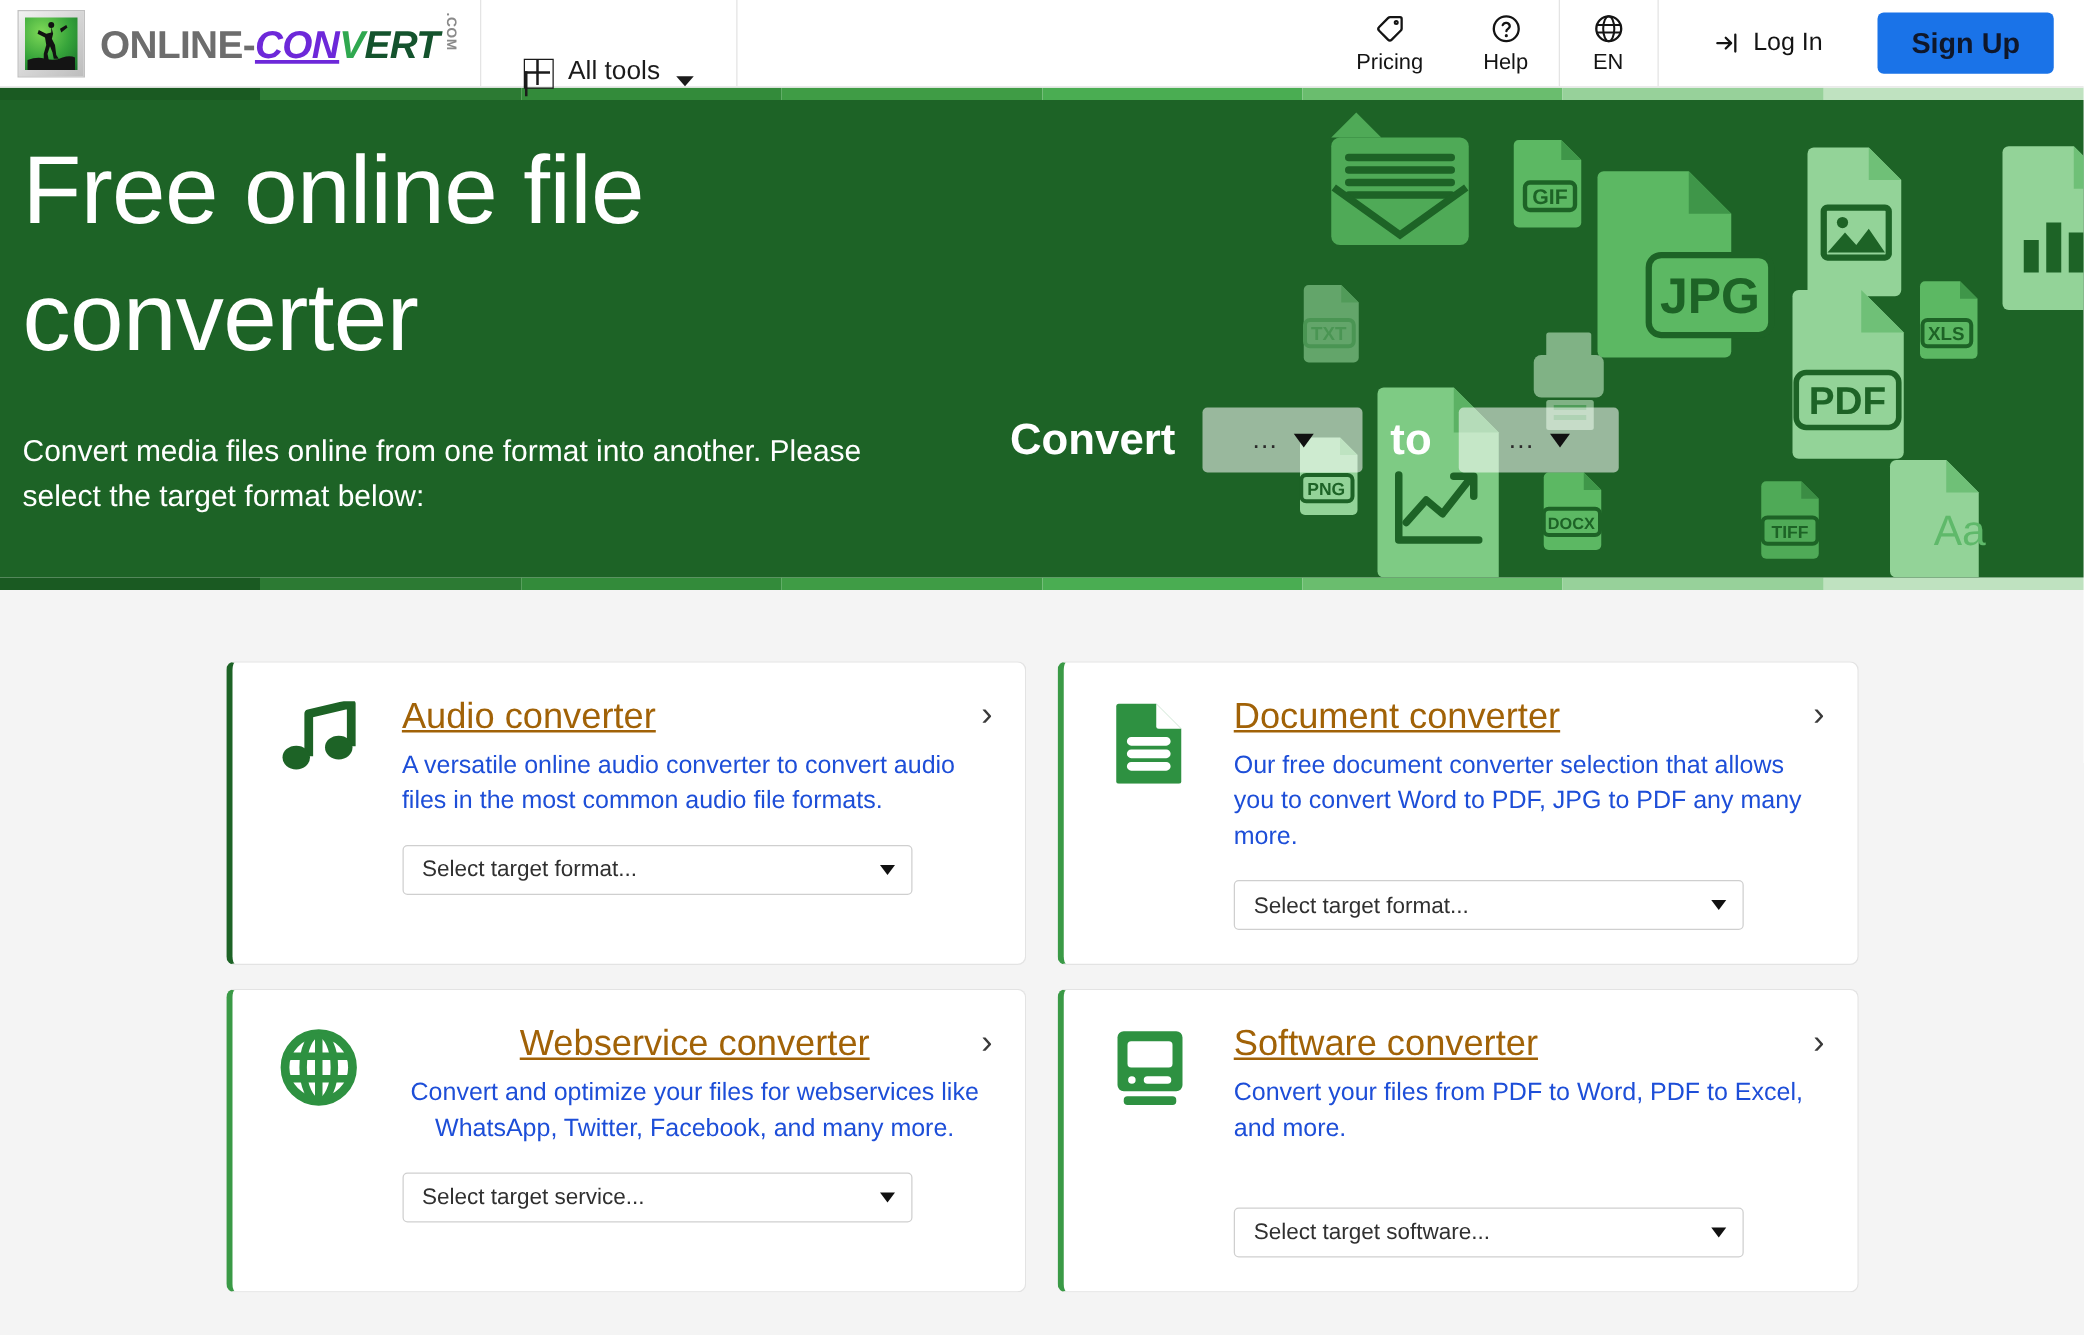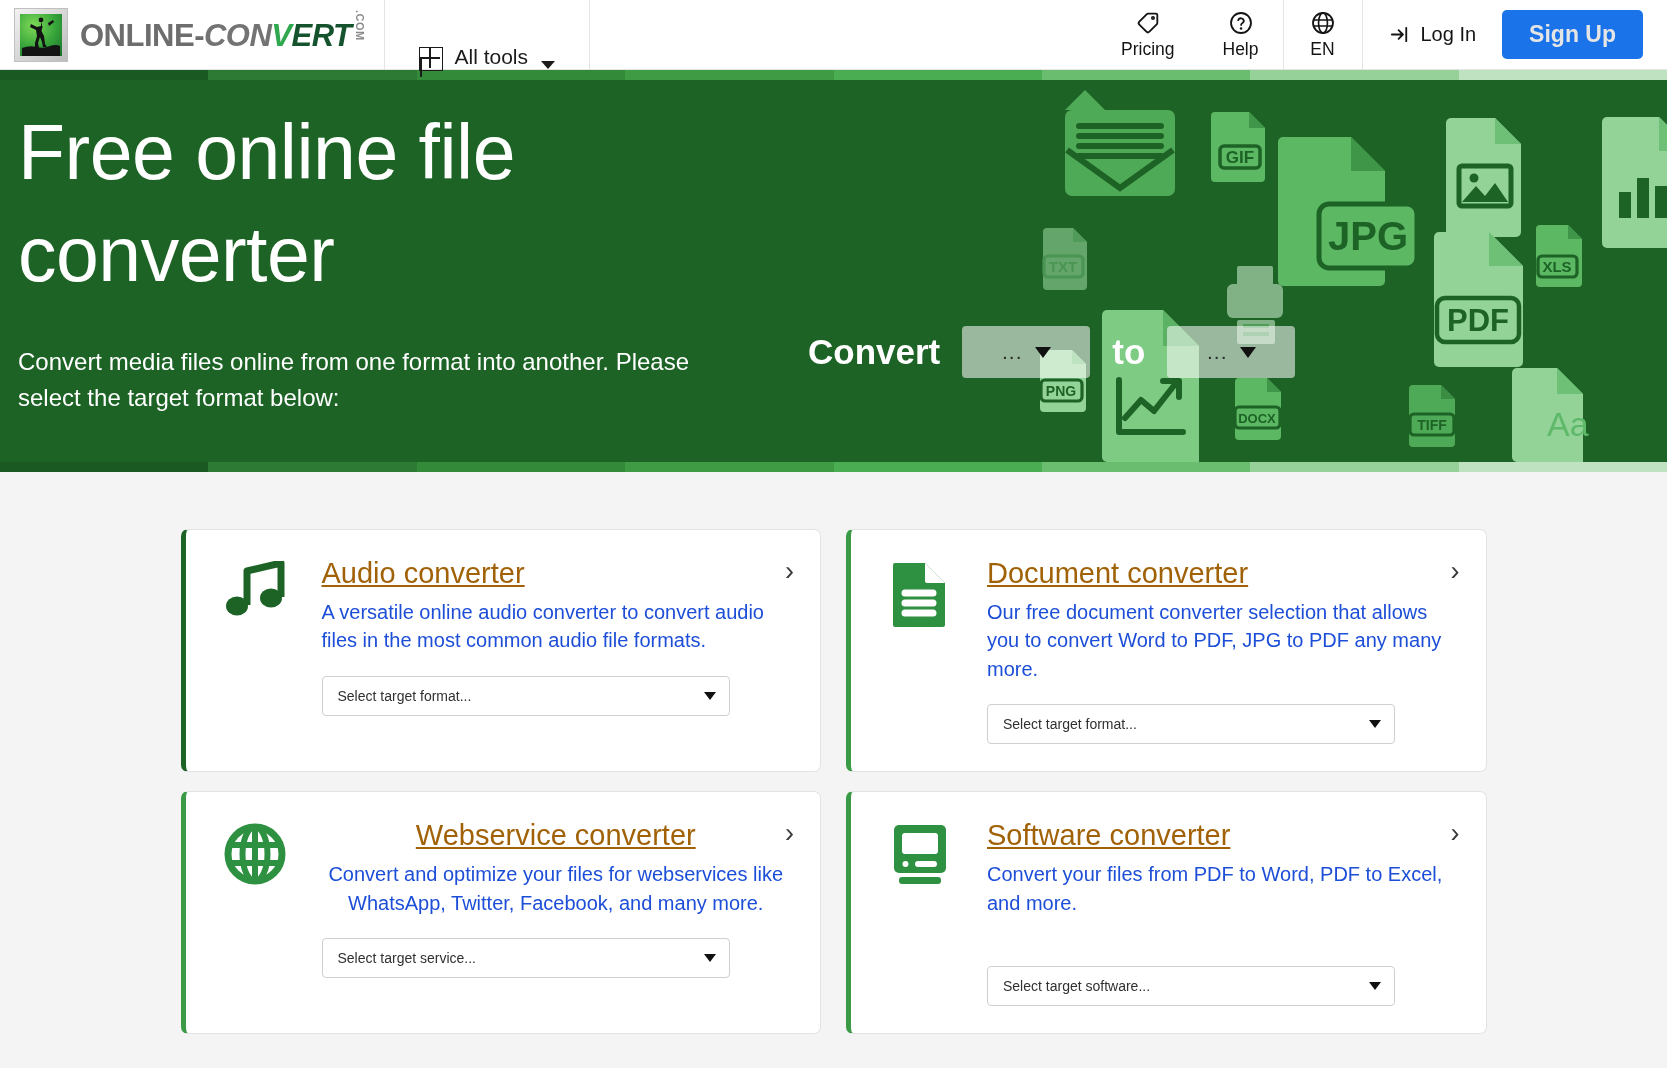--- a/index.html
+++ b/index.html
@@ -45,21 +45,21 @@
 
   .logo-text {
     font-size: 31px;
     font-weight: 700;
     letter-spacing: -0.5px;
     display: flex;
     align-items: baseline;
     white-space: nowrap;
   }
   .lt-a { color: #6d6d6d; }
-  .lt-b { color: #737373; font-style: italic; }
+  .lt-b { color: #6d28d9; font-style: italic; text-decoration: underline; }
   .lt-c { color: #2fa84f; font-style: italic; }
   .lt-d { color: #14532d; font-style: italic; }
   .lt-com {
     color: #8a8a8a;
     font-size: 11px;
     font-weight: 700;
     writing-mode: vertical-rl;
     letter-spacing: 0.5px;
     margin-left: 3px;
     transform: translateY(-5px);
@@ -101,28 +101,28 @@
     padding: 0 24px;
     font-size: 17.5px;
     color: #141414;
     cursor: pointer;
     min-width: 80px;
   }
   .hdr-ico-btn.bordered { border-left: 1px solid #e4e4e4; border-right: 1px solid #e4e4e4; }
 
   .login-btn {
     display: flex; align-items: center; gap: 9px;
-    padding: 0 26px;
+    padding: 0 44px;
     font-size: 20px; color: #141414;
     cursor: pointer;
   }
   .signup-btn {
     align-self: center;
     background: #1a73e8;
-    color: #e5e5e5;
+    color: #0f172a;
     font-size: 23px;
     font-weight: 700;
     padding: 11px 27px;
     border-radius: 5px;
     margin-right: 24px;
     cursor: pointer;
     white-space: nowrap;
   }
 
   
@@ -231,21 +231,21 @@
     margin-top: 21px;
     width: 100%;
     max-width: 408px;
     height: 40px;
     border: 1px solid #cfcfcf;
     border-radius: 4px;
     background: #fff;
     display: flex; align-items: center;
     justify-content: space-between;
     padding: 0 13px 0 15px;
-    font-size: 14px;
+    font-size: 18px;
     color: #303030;
     cursor: pointer;
   }
   .sel-chev {
     width: 0; height: 0;
     border-left: 6px solid transparent;
     border-right: 6px solid transparent;
     border-top: 8px solid #111;
   }
   .card-arrow {

